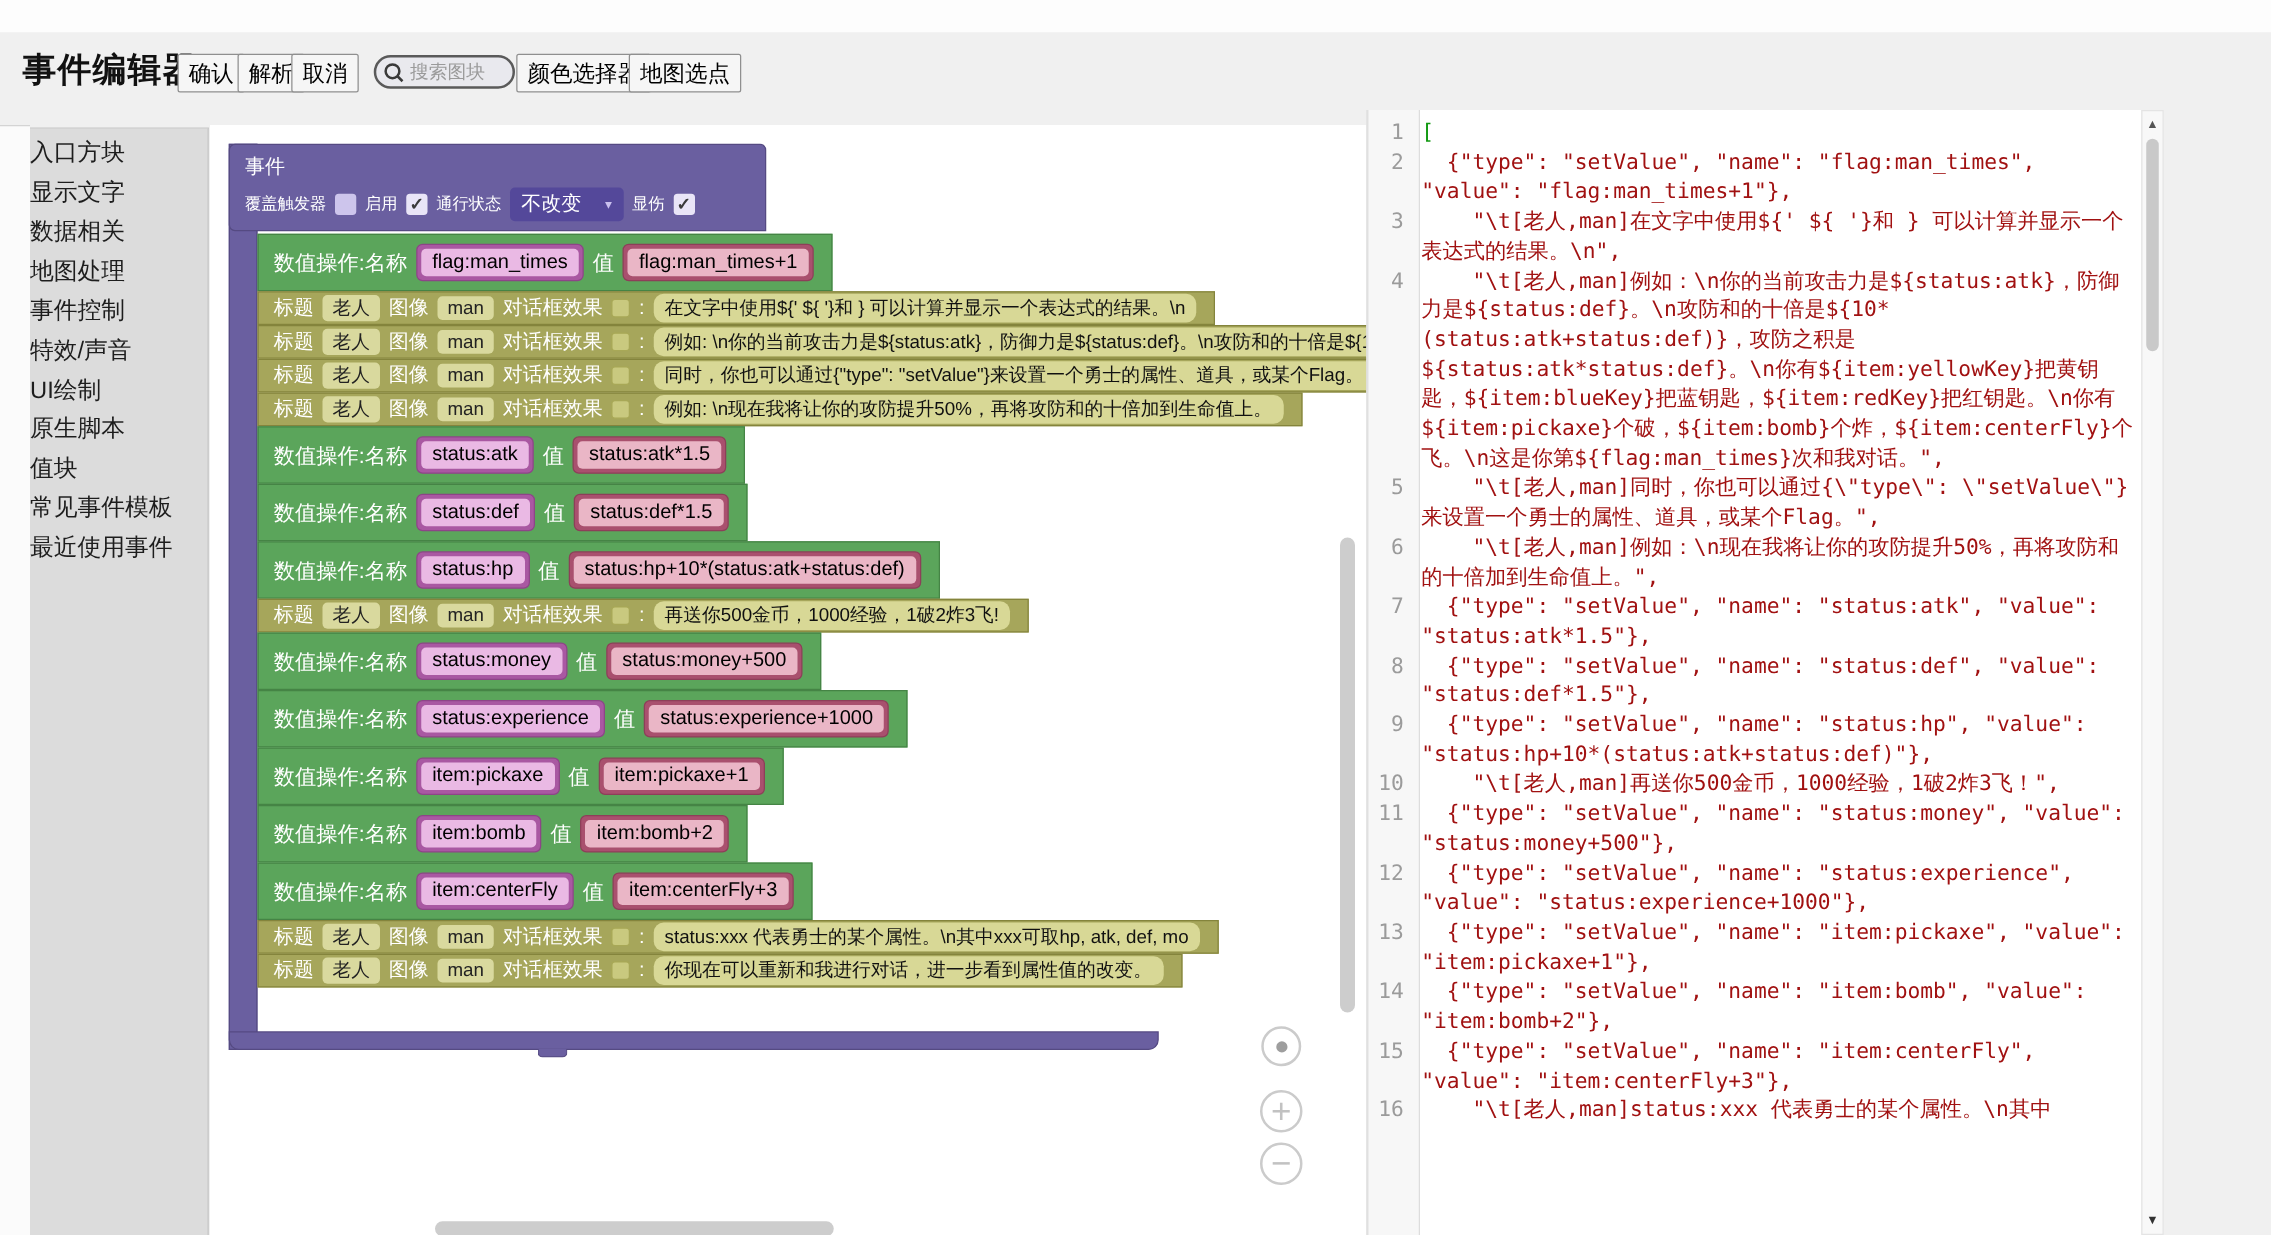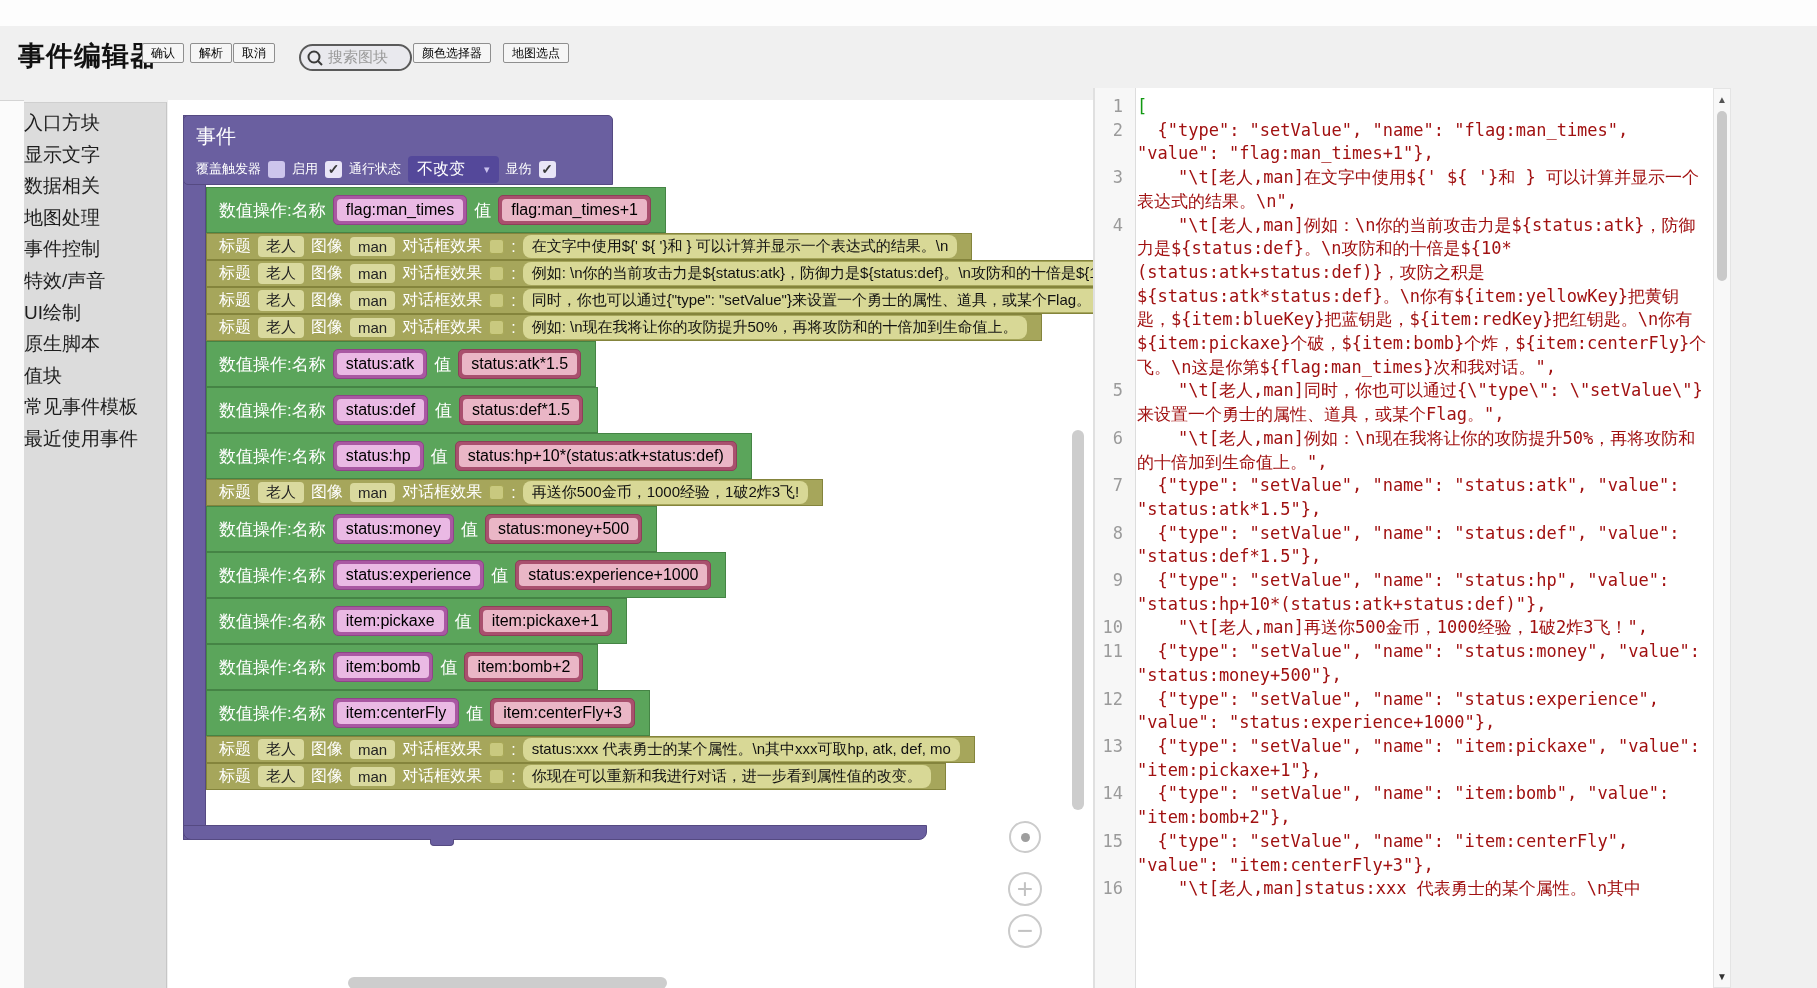--- a/index.html
+++ b/index.html
@@ -3,40 +3,40 @@
 <meta charset="utf-8">
 <style>
   * { margin:0; padding:0; box-sizing:border-box; }
   html,body { width:1817px; height:988px; overflow:hidden;
     font-family:"Liberation Sans", sans-serif; background:#f0f0f0; }
 
   
   .topband { position:absolute; left:0; top:0; width:1817px; height:26px; background:#fdfdfd; }
   .toolbar { position:absolute; left:0; top:26px; width:1817px; height:74px; background:#f0f0f0; }
   .app-title { position:absolute; left:18px; top:12px; font-size:27px; font-weight:700; color:#111; letter-spacing:1px; }
-  .tb-btn { position:absolute; top:17px; height:20px; background:#f6f6f6; border:1px solid #8f8f8f;
-    border-radius:2px; font-size:12px; color:#000; padding:0 8px; font-family:inherit; cursor:pointer; }
+  .tb-btn { position:absolute; top:17px; height:31px; background:#f6f6f6; border:1px solid #8f8f8f;
+    border-radius:2px; font-size:18px; color:#000; padding:0 8px; font-family:inherit; cursor:pointer; }
   .searchbox { position:absolute; left:299px; top:18px; width:113px; height:27px; background:#e9e9ee;
     border:2px solid #5a5a5a; border-radius:14px; display:flex; align-items:center; padding-left:5px; }
   .searchbox .ph { color:#9a9a9a; font-size:15px; margin-left:4px; white-space:nowrap; overflow:hidden; }
 
   
   .leftwhite { position:absolute; left:0; top:100px; width:24px; height:888px; background:#fbfbfb; border-top:1px solid #d4d4d4; }
   .sidebar { position:absolute; left:24px; top:102px; width:143px; height:886px; background:#dcdcdc;
     border-right:1px solid #c6c6c6; border-top:1px solid #cfcfcf; padding:4px 0 0 0; }
   .sb-item { font-size:19px; color:#1d1d1d; line-height:31.6px; white-space:nowrap; cursor:pointer; }
 
   
   .workspace { position:absolute; left:168px; top:100px; width:925px; height:888px; background:#ffffff; overflow:hidden; }
   .ws-divider { position:absolute; left:1093px; top:88px; width:2px; height:900px; background:#e0e0e0; }
 
   .evt-spine { position:absolute; left:15px; top:15px; width:23px; height:725px; background:#6a5fa0; border:1px solid #554a82; }
   .evt-header { position:absolute; left:15px; top:15px; height:70px; background:#6a5fa0; border:1px solid #554a82;
     border-radius:5px 5px 0 5px; padding:5px 40px 0 12px; min-width:430px; white-space:nowrap; }
-  .evt-title { font-size:20px; color:#fff; margin:2px 0 3px 0; }
+  .evt-title { font-size:16px; color:#fff; margin:2px 0 3px 0; }
   .evt-fields { display:flex; align-items:center; gap:7px; height:32px; }
   .plabel { color:#ffffff; font-size:13px; }
   .pcheck { width:17px; height:17px; border-radius:3px; background:#cdc5ec; display:inline-flex;
     align-items:center; justify-content:center; font-size:14px; color:#3a3a3a; font-weight:700; }
   .pcheck.checked { background:#e9e5f7; }
   .pdrop { background:#54489a; border-radius:4px; color:#fff; font-size:16px; padding:3px 9px;
     display:inline-flex; align-items:center; gap:19px; cursor:pointer; }
   .pdrop .tri { font-size:11px; color:#c9c0ee; }
   .evt-foot { position:absolute; left:15px; top:725px; width:744px; height:15px; background:#6a5fa0;
     border:1px solid #554a82; border-radius:0 0 8px 8px; }

